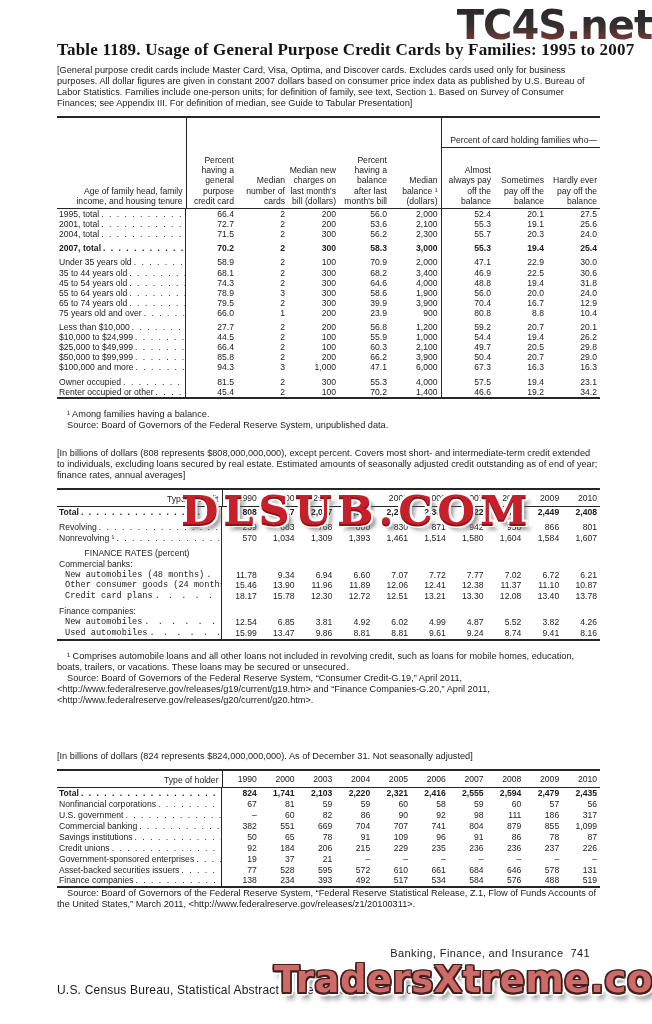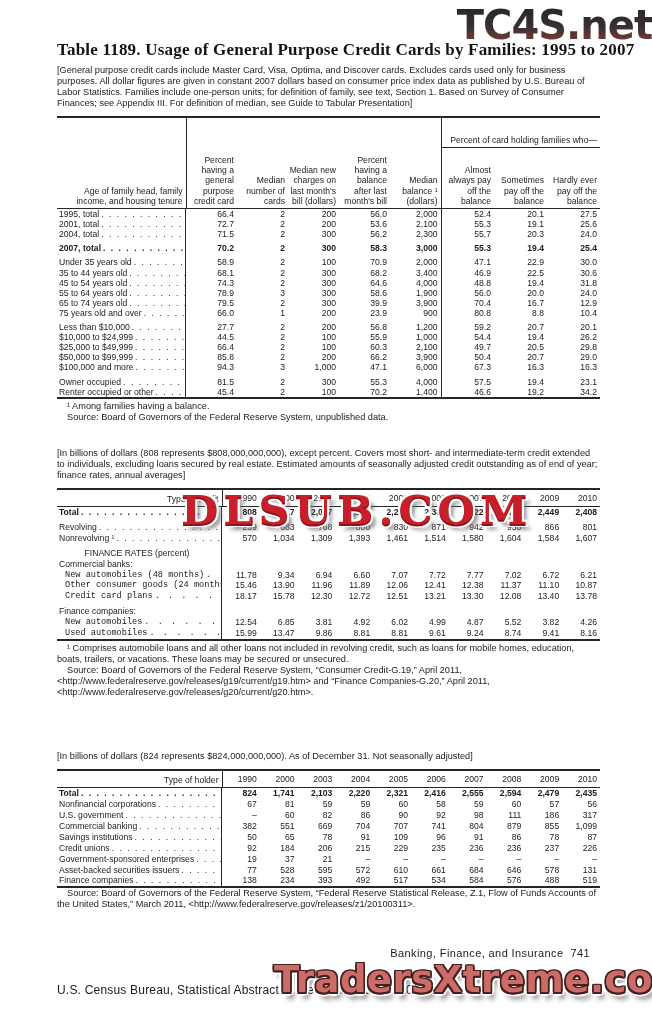--- a/index.html
+++ b/index.html
@@ -32,21 +32,21 @@
   td.stub{display:flex;overflow:hidden;border-right:1px solid #262626;padding-left:2px;}
   td.stub .lbl{white-space:nowrap;}
   td.stub .dots{flex:1;white-space:nowrap;overflow:hidden;letter-spacing:1.5px;padding-left:2px;}
   td.stub.indent{padding-left:8px;font-family:Liberation Mono, monospace;}
   td.stub.section{justify-content:center;padding-right:6px;}
   td.sep-left{border-left:1px solid #262626;}
   tr.bold{font-weight:bold;}
   tr.gap td{padding-top:4px;}
 
   .fn{font-size:9.2px;line-height:10.9px;margin:0;text-indent:10px;}
-  .fn.first{margin-top:2px;}
+  .fn.first{margin-top:10px;}
 
   .footer-right{position:absolute;top:947px;right:62px;font-size:11px;letter-spacing:.4px;
                 white-space:pre;color:#1b1b1b;}
   .footer-left{position:absolute;top:983px;left:57px;font-size:12px;letter-spacing:.2px;}
 
   .wm-top{position:absolute;top:2px;right:0px;z-index:6;
           font:bold 40px "DejaVu Sans",sans-serif;letter-spacing:-1px;
           background:linear-gradient(180deg,#282425 0%,#343031 52%,#6e3833 80%,#a04a42 100%);
           -webkit-background-clip:text;background-clip:text;color:transparent;margin-left:8px;}
   .wm-mid{position:absolute;left:181px;top:487px;z-index:6;

